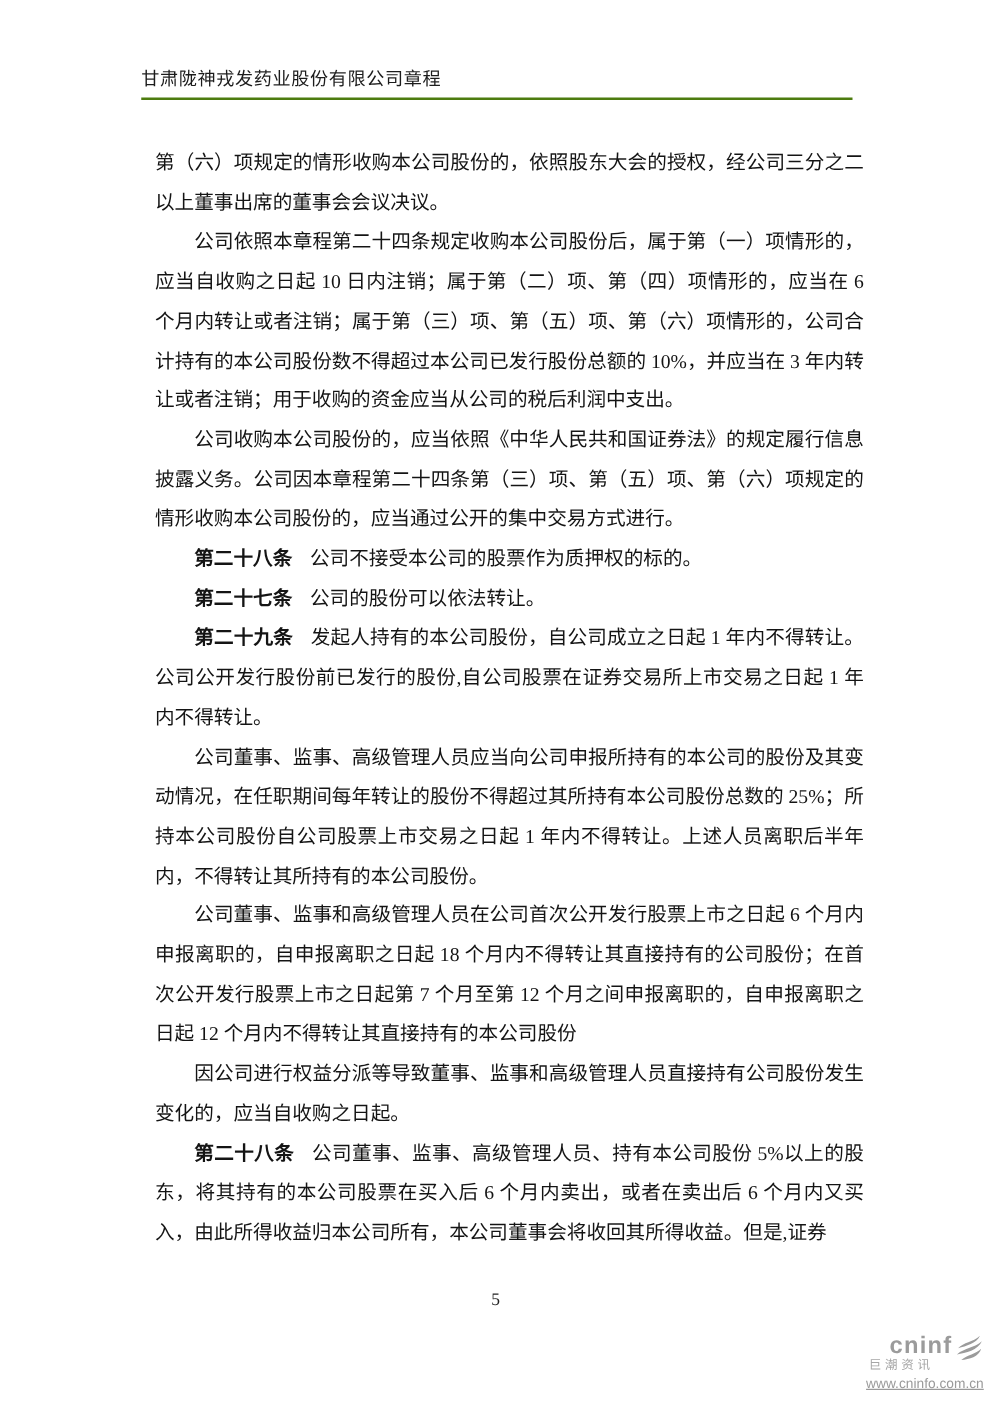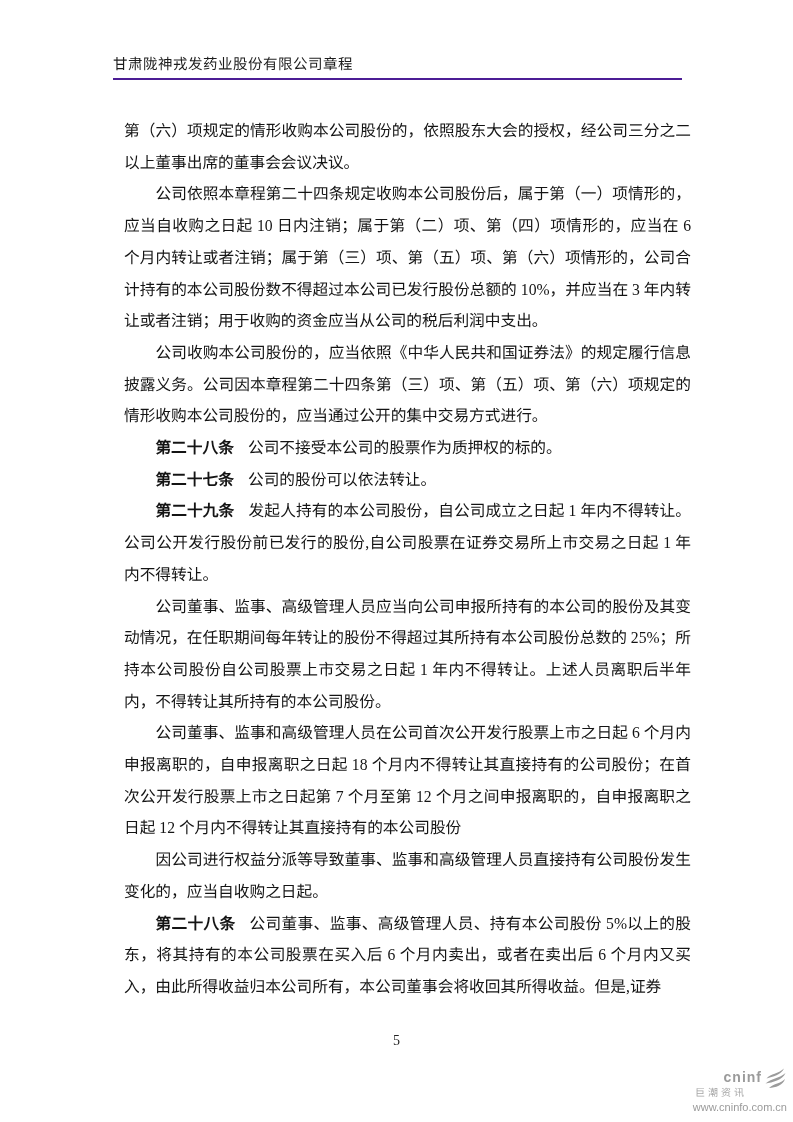--- a/index.html
+++ b/index.html
@@ -14,21 +14,21 @@
   }
   .doc-header {
     position: absolute;
     left: 113px;
     right: 111px;
     top: 54px;
     font-size: 14.5px;
     line-height: 20px;
     letter-spacing: 0.5px;
     color: #1c1c1c;
-    border-bottom: 2px solid #4c1d95;
+    border-bottom: 2px solid #4d7c0f;
     padding-bottom: 4px;
   }
   .doc-body {
     position: absolute;
     left: 124px;
     width: 567px;
     top: 91px;
     font-size: 15.7px;
     line-height: 31.7px;
     text-align: justify;
@@ -66,40 +66,41 @@
     font-family: "Liberation Sans", "DejaVu Sans", sans-serif;
     user-select: none;
   }
   .wm-top {
     display: flex;
     align-items: center;
     justify-content: flex-end;
     gap: 1px;
   }
   .wm-logo-text {
-    font-size: 14px;
+    font-size: 19px;
     font-weight: bold;
     letter-spacing: 1px;
     color: #9b9b9b;
     line-height: 22px;
   }
   .wm-icon { display: inline-block; width: 24px; height: 24px; }
   .wm-brand {
     font-size: 10px;
     letter-spacing: 3px;
     color: #a6a6a6;
     line-height: 12px;
     margin-right: 40px;
     margin-top: -2px;
   }
   .wm-url {
     font-size: 11px;
     color: #9a9a9a;
     line-height: 14px;
     margin-top: 1px;
+    text-decoration: underline;
   }
 </style>
 </head>
 <body>
 
 <div class="page">
 
   <div class="doc-header">
     <span>甘肃陇神戎发药业股份有限公司章程</span>
   </div>

